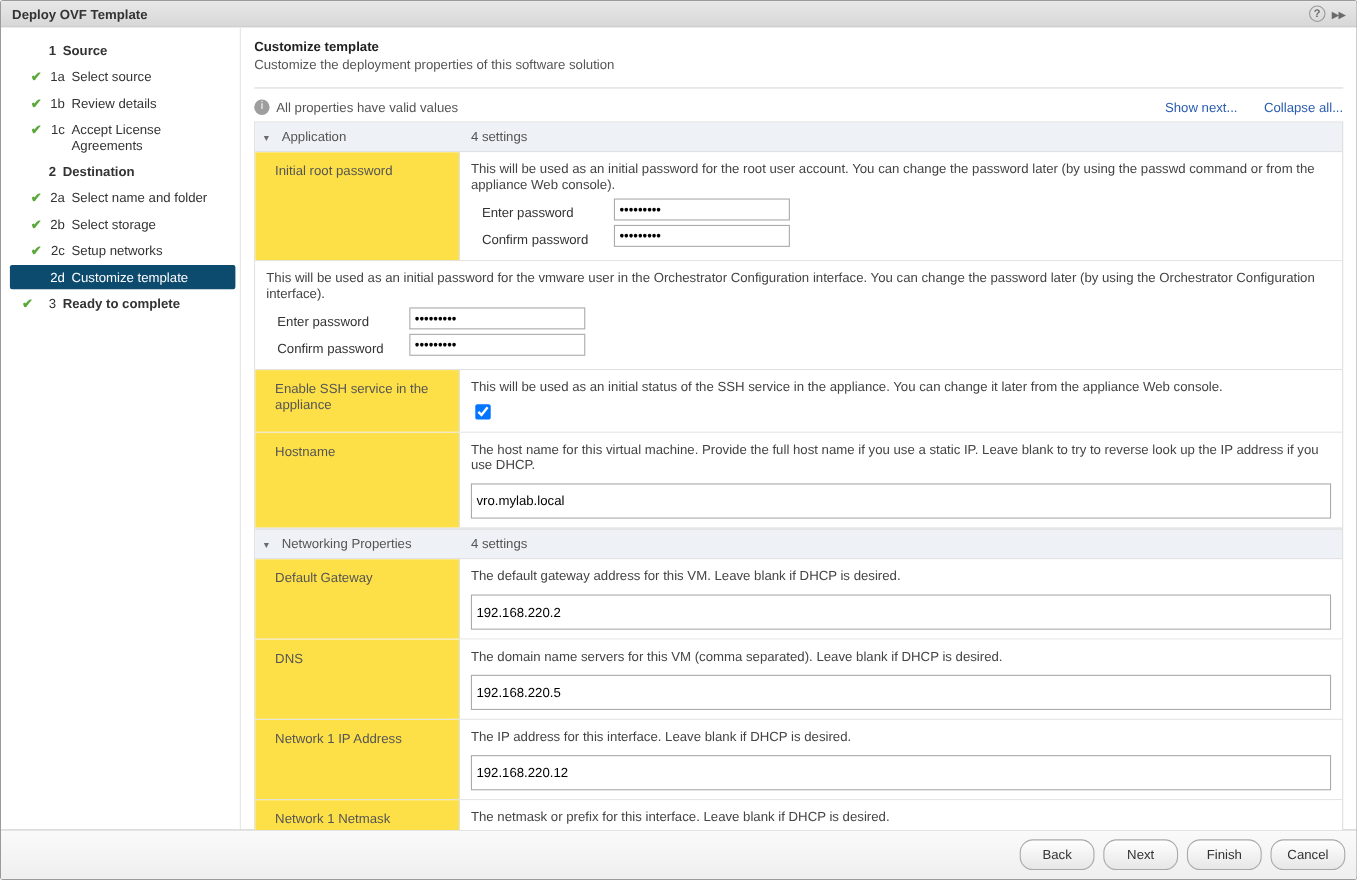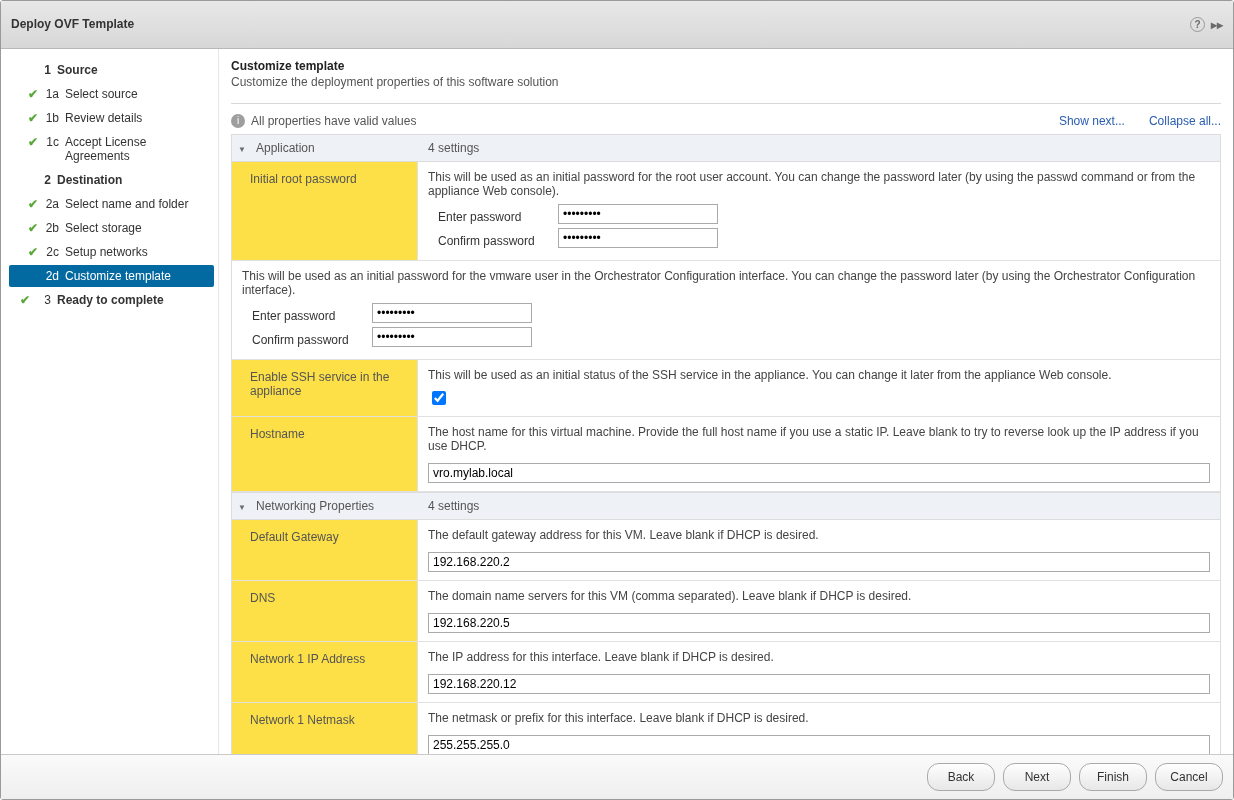--- a/index.html
+++ b/index.html
@@ -14,23 +14,23 @@
     width: 1234px; height: 800px;
     border: 1px solid #9a9a9a;
     border-radius: 3px;
     display: flex;
     flex-direction: column;
     background: #fff;
   }
   .titlebar {
     background: linear-gradient(#e8e8e8,#d7d7d7);
     border-bottom: 1px solid #b8b8b8;
-    padding: 16px 10px;
+    padding: 4px 10px;
     display: flex;
-    align-items: flex-start;
+    align-items: flex-end;
     justify-content: space-between;
     font-weight: bold;
     color: #333;
   }
   .titlebar .icons { display:flex; gap:6px; align-items:center; color:#6a6a6a; }
   .titlebar .icons span { cursor:pointer; }
   .body {
     flex: 1;
     display: flex;
     overflow: hidden;
@@ -42,21 +42,21 @@
     border-right: 1px solid #e6e6e6;
   }
   .step { display:flex; align-items:flex-start; padding:4px 4px; margin-bottom:2px; color:#333; }
   .step .check { width:16px; color:#5aa83a; font-weight:bold; text-align:center; }
   .step .num { width:24px; text-align:right; padding-right:6px; }
   .step .label { flex:1; }
   .step.section { font-weight:bold; padding-left:8px; }
   .step.section .check { visibility:hidden; }
   .step.sub { padding-left: 16px; }
   .step.active {
-    background: #0369a1;
+    background: #0c4a6e;
     color: #fff;
     border-radius: 2px;
     align-items: flex-end;
   }
   .step.active .check { visibility:hidden; }
   .step.clickable { cursor:pointer; }
   .main {
     flex:1;
     padding: 10px 12px 8px 12px;
     overflow-y: auto;
@@ -102,21 +102,21 @@
   .field-line { display:flex; align-items:flex-end; gap:10px; margin:4px 0; }
   .field-line label { width:120px; padding-left:10px; color:#333; }
   .field-line input[type="password"],
   .field-line input[type="text"].small {
     width:160px; height:20px; border:1px solid #aaa; padding:1px 4px; font-size:12px;
   }
   .full-input {
     width:100%;
     height:20px;
     border:1px solid #aaa;
-    padding:3px 4px;
+    padding:15px 4px;
     font-size:12px;
     margin-top:4px;
   }
   input[type="checkbox"] { width:14px; height:14px; }
   .footer {
     border-top:1px solid #c9c9c9;
     padding:8px 10px;
     display:flex;
     justify-content:flex-end;
     gap:8px;

